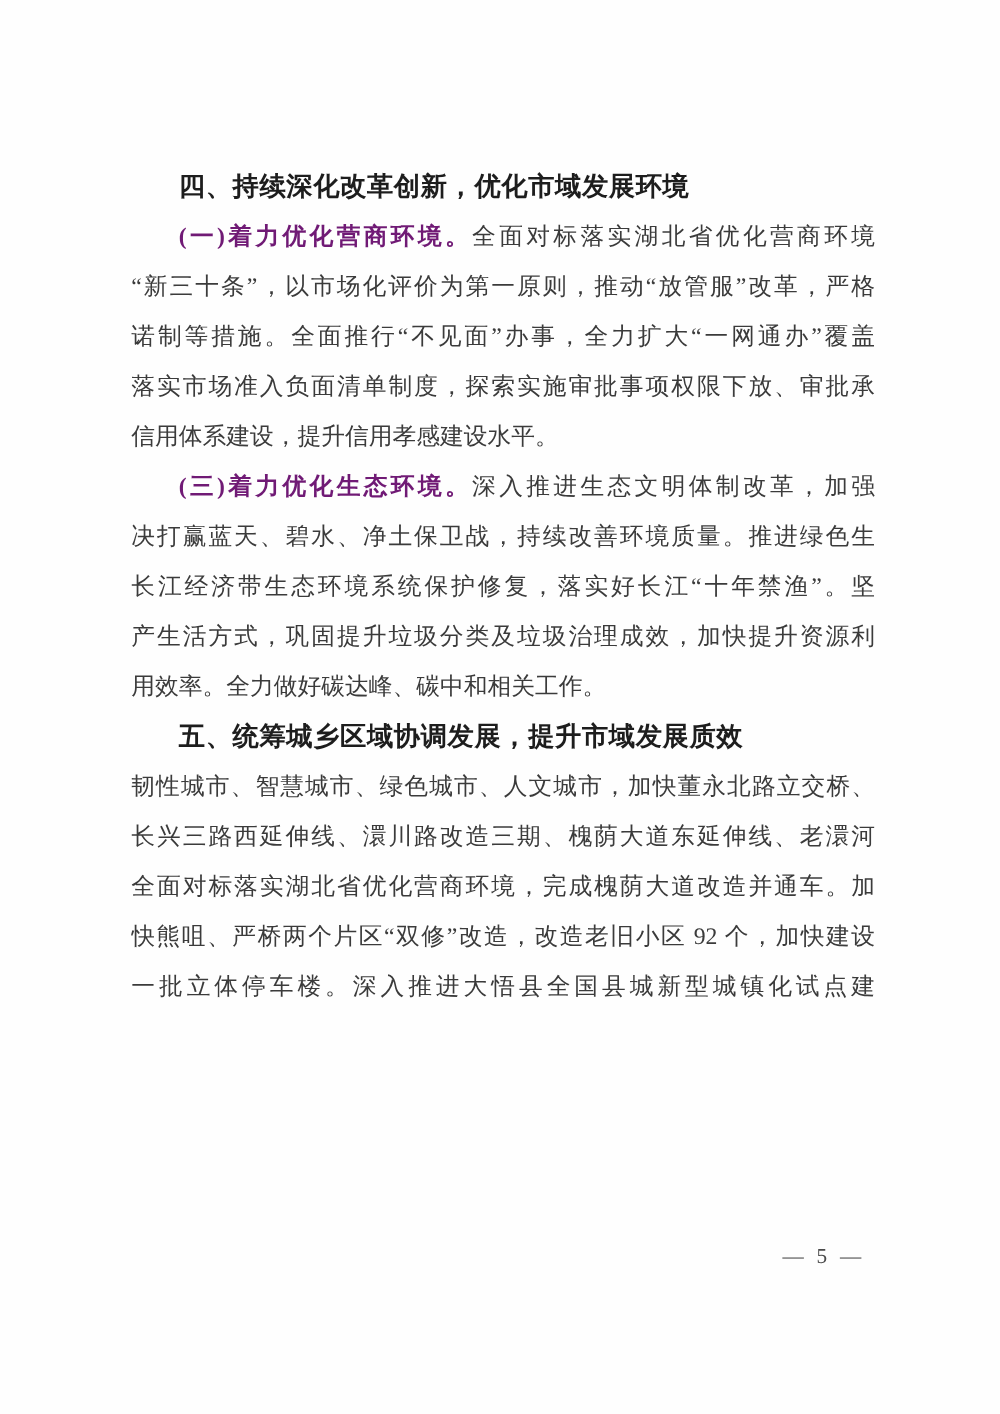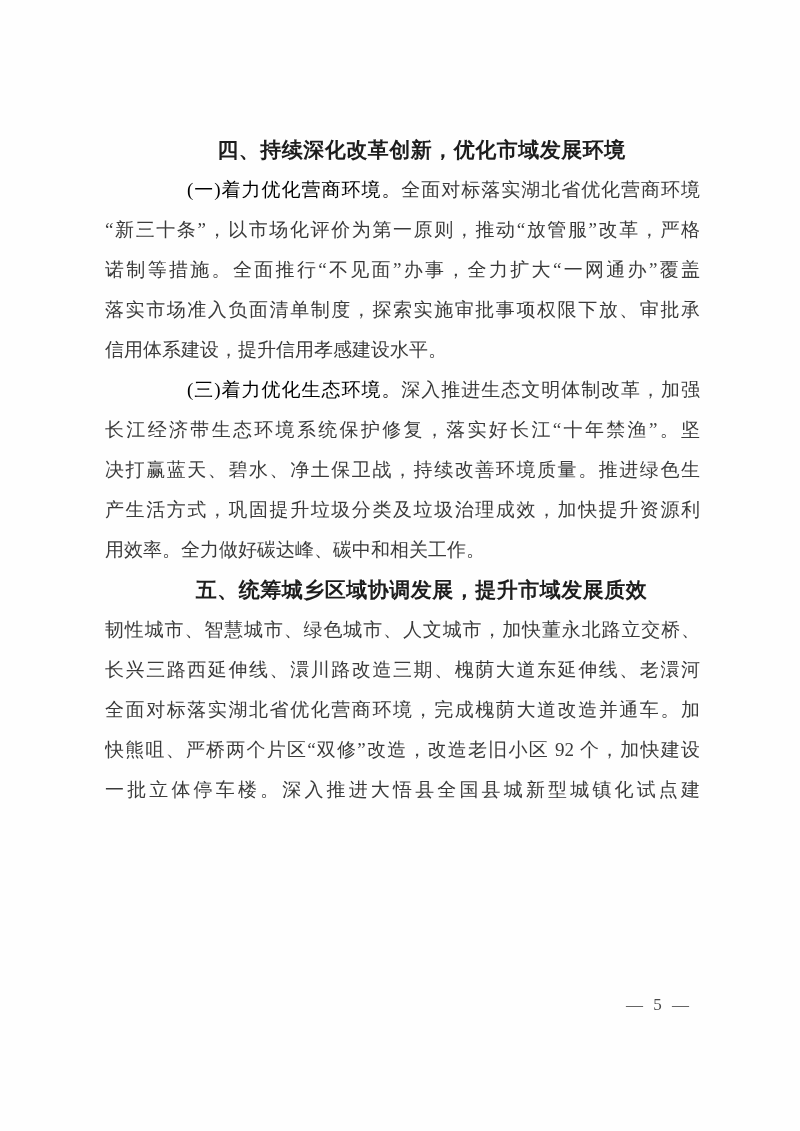--- a/index.html
+++ b/index.html
@@ -34,34 +34,33 @@
   }
   .line.first {
     margin-left: 38px;
     width: 557px;
   }
   .line.end {
     text-align: center;
     text-align-last: left;
   }
   .lead {
-    font-weight: normal;
-    color: #000000;
-    margin-left: 44px;
+    font-weight: bold;
+    color: #701a75;
   }
   .heading {
     height: 40px;
     line-height: 40px;
     margin: 0 0 0 38px;
     font-family: "Liberation Sans", "DejaVu Sans", sans-serif;
     font-size: 21px;
     font-weight: bold;
     color: #1d1d1d;
     letter-spacing: 0.5px;
-    text-align: center;
+    text-align: left;
     white-space: nowrap;
   }
   .page-number {
     position: absolute;
     top: 995px;
     right: 108px;
     font-size: 17px;
     color: #4a4a4a;
     letter-spacing: 3px;
     white-space: nowrap;
@@ -79,22 +78,22 @@
       <div class="line first"><span class="lead">(一)着力优化营商环境。</span><span>全面对标落实湖北省优化营商环境</span></div>
       <div class="line">“新三十条”，以市场化评价为第一原则，推动“放管服”改革，严格</div>
       <div class="line">诺制等措施。全面推行“不见面”办事，全力扩大“一网通办”覆盖</div>
       <div class="line">落实市场准入负面清单制度，探索实施审批事项权限下放、审批承</div>
       <div class="line end">信用体系建设，提升信用孝感建设水平。</div>
     </div>
 
 
     <div class="para">
       <div class="line first"><span class="lead">(三)着力优化生态环境。</span><span>深入推进生态文明体制改革，加强</span></div>
+      <div class="line">决打赢蓝天、碧水、净土保卫战，持续改善环境质量。推进绿色生</div>
       <div class="line">长江经济带生态环境系统保护修复，落实好长江“十年禁渔”。坚</div>
-      <div class="line">决打赢蓝天、碧水、净土保卫战，持续改善环境质量。推进绿色生</div>
       <div class="line">产生活方式，巩固提升垃圾分类及垃圾治理成效，加快提升资源利</div>
       <div class="line end">用效率。全力做好碳达峰、碳中和相关工作。</div>
     </div>
 
     <h1 class="heading">五、统筹城乡区域协调发展，提升市域发展质效</h1>
 
     <div class="para">
       <div class="line">韧性城市、智慧城市、绿色城市、人文城市，加快董永北路立交桥、</div>
       <div class="line">长兴三路西延伸线、澴川路改造三期、槐荫大道东延伸线、老澴河</div>
       <div class="line">全面对标落实湖北省优化营商环境，完成槐荫大道改造并通车。加</div>

